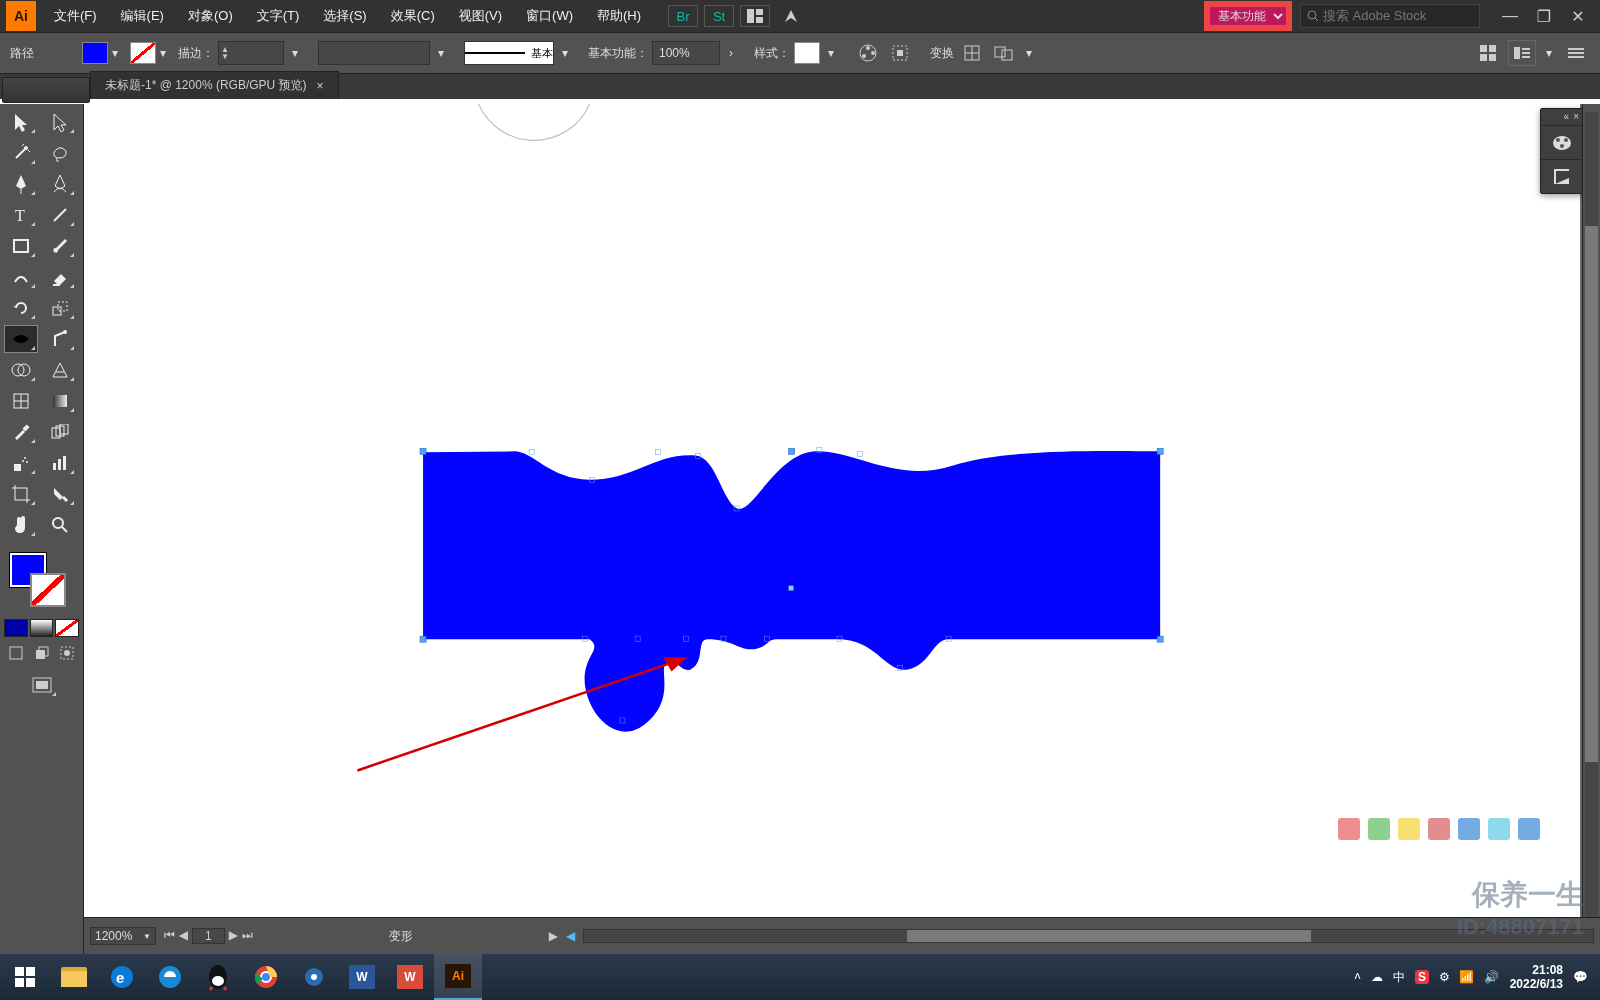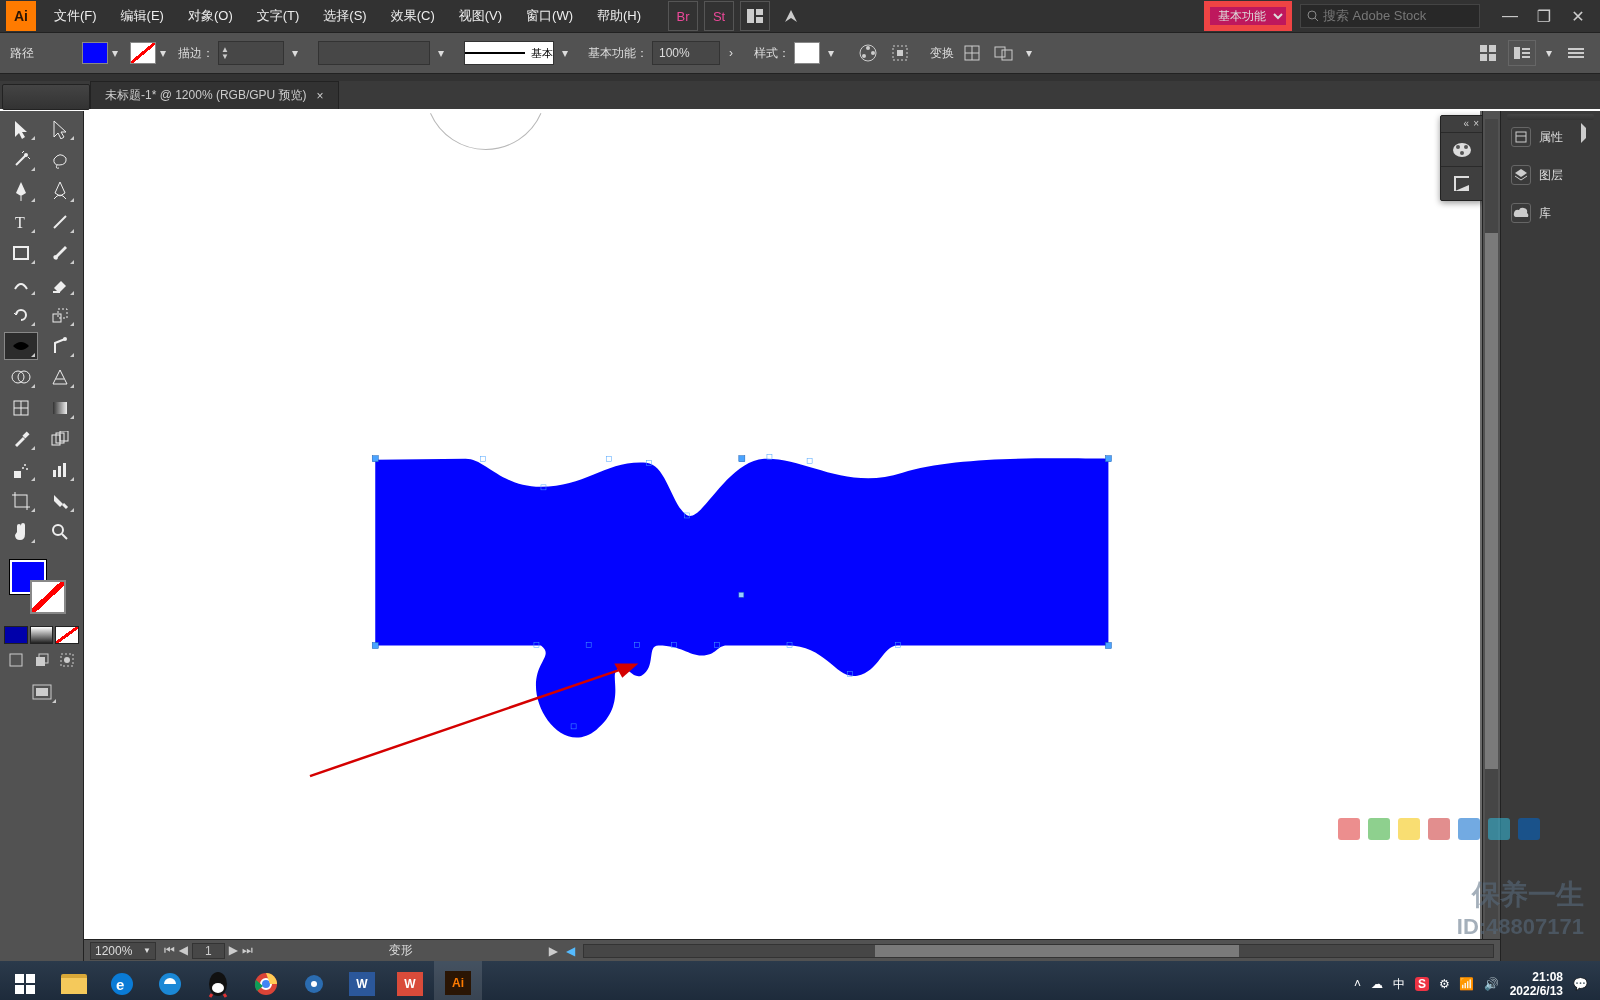--- a/index.html
+++ b/index.html
@@ -3,21 +3,21 @@
 <meta charset="utf-8">
 <style>
 html,body{margin:0;padding:0;width:1600px;height:1000px;font-family:"Microsoft YaHei",Arial,sans-serif;overflow:hidden;background:#323232;color:#ddd;font-size:12px;}
 *{box-sizing:border-box;}
 
 
 .menubar{height:32px;background:#323232;display:flex;align-items:center;color:#eee;font-size:13px;}
 .menubar .logo{width:30px;height:30px;background:#ff7b00;color:#2a1504;font-weight:bold;display:flex;align-items:center;justify-content:center;margin:0 6px;font-size:14px;}
 .menubar .mi{padding:0 12px;height:32px;display:flex;align-items:center;}
 .menubar .spacer{flex:1;}
-.menubar .iconbtn{width:30px;height:30px;border:1px solid #555;margin:16px 3px;display:flex;align-items:center;justify-content:center;color:#ec4899;}
+.menubar .iconbtn{width:30px;height:22px;border:1px solid #555;margin:16px 3px;display:flex;align-items:center;justify-content:center;color:#14b8a6;}
 .menubar .search{width:180px;height:24px;background:#282828;border:1px solid #444;margin:0 8px;display:flex;align-items:center;padding:0 6px;color:#777;}
 .menubar .winbtns{display:flex;gap:10px;padding:0 10px;}
 .menubar .winb{width:24px;height:24px;display:flex;align-items:center;justify-content:center;color:#ccc;font-size:16px;}
 .menubar select.ws{background:#be185d;color:#ddd;border:6px solid #ef4444;height:30px;font-size:12px;padding:0 4px;}
 
 
 .optbar{height:42px;background:#525252;border-top:1px solid #222;border-bottom:1px solid #222;display:flex;align-items:center;padding:0 10px;}
 .optbar .lbl{margin-right:8px;}
 .swatch{width:26px;height:22px;border:1px solid #888;display:inline-block;}
 .swatch.stroke{background:#fff;position:relative;}
@@ -26,21 +26,21 @@
 .optbar .numfield{height:24px;background:#474747;border:1px solid #333;width:66px;display:flex;align-items:center;justify-content:space-between;}
 .optbar .numfield .arrs{width:12px;font-size:8px;line-height:7px;text-align:center;color:#ccc;}
 .optbar .wideSel{height:24px;border:1px solid #333;background:#474747;display:flex;align-items:center;padding:0 6px;}
 .optbar .strokeprev{width:90px;height:24px;background:#fff;border:1px solid #333;display:flex;align-items:center;justify-content:center;}
 .optbar .strokeprev .line{width:60px;height:2px;background:#000;}
 .optbar .seg{margin:0 8px;display:flex;align-items:center;gap:4px;}
 .optbar .iconbtn{width:28px;height:26px;border:1px solid transparent;display:flex;align-items:center;justify-content:center;color:#ddd;}
 .optbar .right{margin-left:auto;display:flex;align-items:center;gap:6px;}
 
 
-.tabstrip{height:30px;background:#3a3a3a;display:flex;align-items:flex-end;padding-left:90px;border-bottom:2px solid #ffffff;position:relative;margin-top:7px;}
+.tabstrip{height:30px;background:#3a3a3a;display:flex;align-items:flex-end;padding-left:90px;border-bottom:5px solid #ffffff;position:relative;}
 .tabstrip::before{content:"";position:absolute;left:2px;top:3px;width:86px;height:24px;background:linear-gradient(#444,#333);border:1px solid #222;border-radius:2px;}
 .tab{height:28px;background:#323232;border:1px solid #222;border-bottom:none;padding:0 14px;display:flex;align-items:center;gap:10px;color:#ccc;font-size:12px;}
 
 
 .row{display:flex;height:calc(1000px - 32px - 42px - 30px - 46px);} 
 
 
 .tools{width:84px;background:#525252;display:flex;flex-direction:column;padding:4px 4px;border-right:1px solid #222;position:relative;}
 .toolgrid{display:grid;grid-template-columns:1fr 1fr;gap:3px 3px;}
 .tool{width:34px;height:28px;display:flex;align-items:center;justify-content:center;border:1px solid transparent;color:#eee;position:relative;}
@@ -56,21 +56,21 @@
 .trirow .c.grad{background:linear-gradient(#fff,#222);}
 .trirow .c.none{background:#fff;position:relative;}
 .trirow .c.none::after{content:"";position:absolute;inset:0;background:linear-gradient(to top left,transparent 44%,red 44%,red 56%,transparent 56%);}
 
 
 .canvaswrap{flex:1;background:#6b6b6b;position:relative;}
 .artboard{position:absolute;left:0;top:0;right:20px;bottom:22px;background:#fff;}
 .floatpanel{position:absolute;right:16px;top:4px;width:44px;background:#3f3f3f;border:1px solid #222;border-radius:2px;box-shadow:0 2px 6px rgba(0,0,0,.4);}
 .floatpanel .hdr{height:16px;display:flex;justify-content:flex-end;gap:4px;padding:2px 4px;color:#ccc;font-size:10px;}
 .floatpanel .pbtn{height:34px;display:flex;align-items:center;justify-content:center;border-top:1px solid #2a2a2a;color:#ddd;}
-.scrollh{position:absolute;left:0;right:0;bottom:0;height:22px;background:#525252;display:flex;align-items:center;padding:0 6px;gap:8px;border-top:1px solid #222;}
+.scrollh{position:absolute;left:0;right:0;bottom:0;height:37px;background:#525252;display:flex;align-items:center;padding:0 6px;gap:8px;border-top:1px solid #222;}
 .scrollh .track{flex:1;height:14px;background:#464646;border:1px solid #333;position:relative;}
 .scrollh .thumb{position:absolute;left:32%;width:40%;top:0;bottom:0;background:#7a7a7a;}
 .scrollh .zoomsel{width:66px;height:18px;background:#474747;border:1px solid #333;display:flex;align-items:center;justify-content:space-between;padding:0 4px;}
 .scrollh .nav{display:flex;gap:4px;color:#ccc;}
 .scrollh .nav span{font-size:12px;}
 .scrollv{position:absolute;right:0;top:0;width:18px;bottom:22px;background:#525252;border-left:1px solid #222;}
 .scrollv .track{position:absolute;left:2px;right:2px;top:8px;bottom:8px;background:#464646;}
 .scrollv .thumb{position:absolute;left:0;right:0;top:14%;height:66%;background:#7a7a7a;}
 
 
@@ -591,48 +591,20 @@
       <span>变形</span>
       <span style="width:120px"></span>
       <span style="color:#ccc">▶</span>
       <span style="color:#5bf">◀</span>
       <div class="track">
           <div class="thumb"></div>
         </div>
     </div>
   </div>
 
-  <div class="rpanels">
-    <div class="prow">
-      <div class="ic">
-          <svg width="12" height="12">
-            <rect x="1" y="1" width="10" height="10" fill="none" stroke="#ccc"></rect>
-            <line x1="1" y1="5" x2="11" y2="5" stroke="#ccc"></line>
-          </svg>
-        </div>
-      <span>属性</span>
-    </div>
-    <div class="prow">
-      <div class="ic">
-          <svg width="14" height="14">
-            <path d="M7 1 L13 5 L7 9 L1 5 Z" fill="#ccc"></path>
-            <path d="M1 8 L7 12 L13 8" fill="none" stroke="#ccc"></path>
-          </svg>
-        </div>
-      <span>图层</span>
-    </div>
-    <div class="prow">
-      <div class="ic">
-          <svg width="16" height="12">
-            <path d="M4 10 Q0 10 1 6 Q2 2 6 3 Q7 0 11 1 Q15 2 14 6 Q16 7 15 10 Z" fill="#ccc"></path>
-          </svg>
-        </div>
-      <span>库</span>
-    </div>
-  </div>
 </div>
 
 <div class="taskbar">
   <div class="start">
     <svg width="20" height="20">
         <rect x="0" y="0" width="9" height="9" fill="#fff"></rect>
         <rect x="11" y="0" width="9" height="9" fill="#fff"></rect>
         <rect x="0" y="11" width="9" height="9" fill="#fff"></rect>
         <rect x="11" y="11" width="9" height="9" fill="#fff"></rect>
       </svg>

